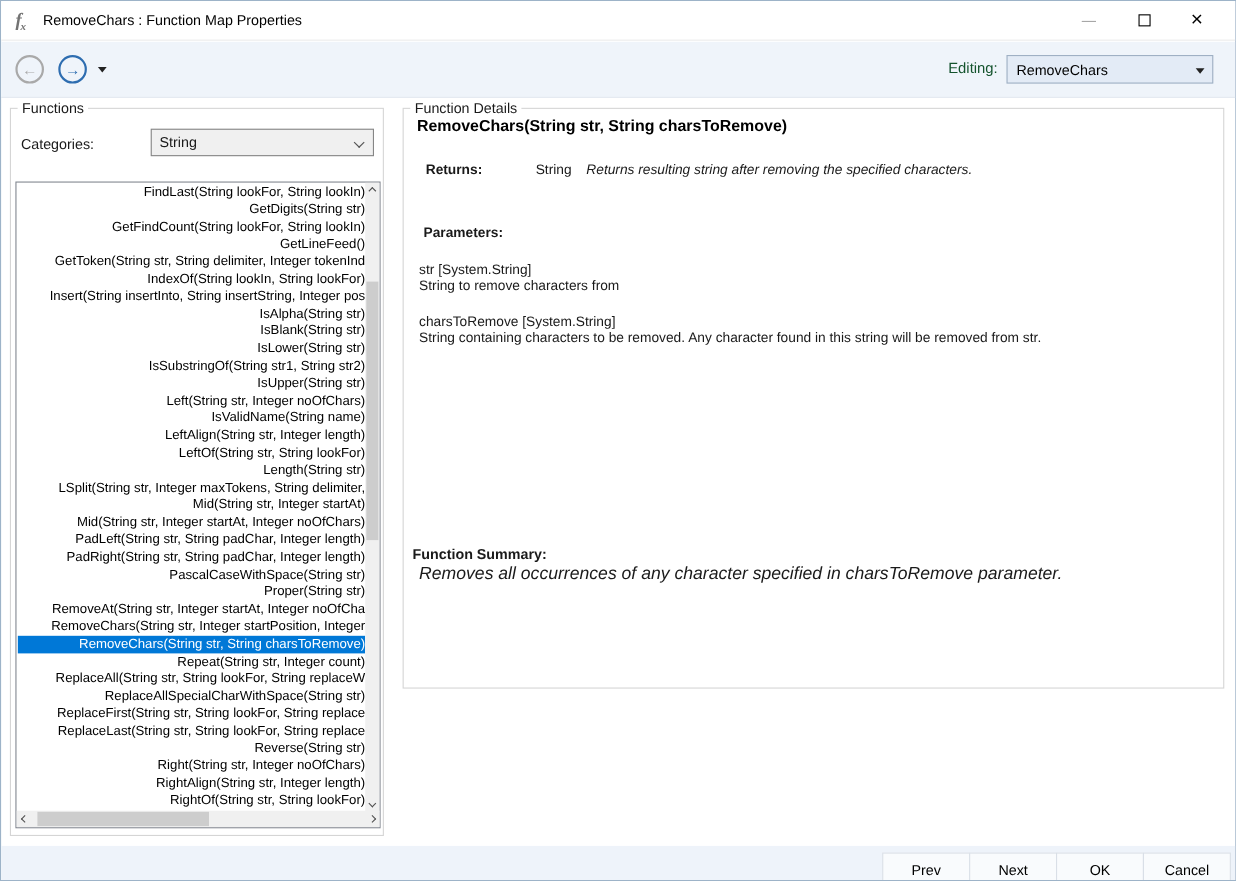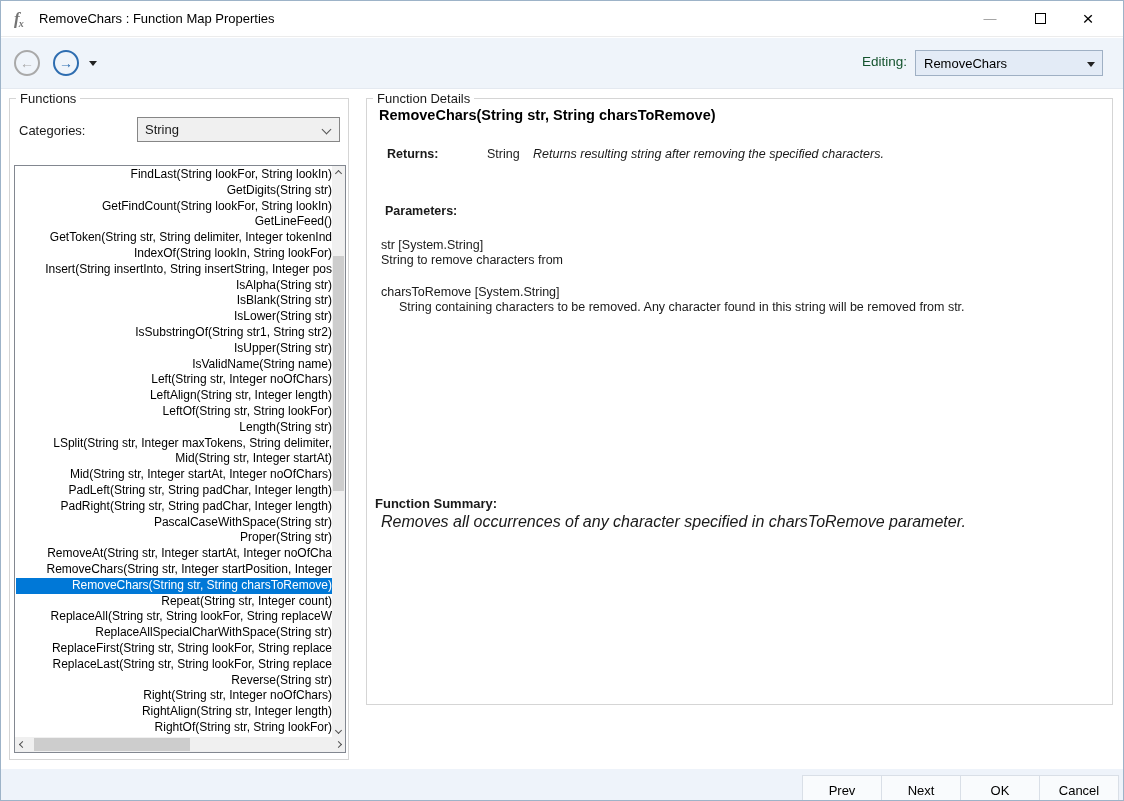--- a/index.html
+++ b/index.html
@@ -26,21 +26,21 @@
   .nav-fwd  { left:52px; border:2px solid #2e6db0; color:#2e6db0; font-weight:bold; }
   .nav-caret { position:absolute; left:88px; top:23px; width:0; height:0; border-left:4px solid transparent; border-right:4px solid transparent; border-top:5px solid #222; }
   .editing-label { position:absolute; right:216px; top:16px; font-size:13.5px; color:#14532d; }
   .editing-combo { position:absolute; right:20px; top:12px; width:188px; height:26px; background:#e3ebf6; border:1px solid #9fb0c4; display:flex; align-items:center; padding:0 8px; font-size:13px; color:#000; }
   .editing-combo .caret { position:absolute; right:7px; top:11px; width:0; height:0; border-left:4px solid transparent; border-right:4px solid transparent; border-top:5px solid #222; }
 
   
   .groupbox { position:absolute; border:1px solid #d5d5d5; background:#fff; }
   .gb-legend { position:absolute; top:-8px; left:6px; background:#fff; padding:0 4px; font-size:13px; color:#1a1a1a; }
   #gb-functions { left:8px; top:97px; width:340px; height:662px; }
-  #gb-details   { left:365px; top:97px; width:747px; height:607px; }
+  #gb-details   { left:365px; top:97px; width:747px; height:528px; }
 
   
   .cat-label { position:absolute; left:9px; top:24px; font-size:13px; }
   .cat-combo { position:absolute; left:127px; top:18px; width:203px; height:25px; background:#f0f0f0; border:1px solid #868686; display:flex; align-items:center; padding:0 7px; font-size:13px; }
   .chev { display:inline-block; width:7px; height:7px; border-right:1.4px solid #555; border-bottom:1.4px solid #555; }
   .chev-down { transform:rotate(45deg); }
   .chev-up { transform:rotate(-135deg); }
   .chev-left { transform:rotate(135deg); }
   .chev-right { transform:rotate(-45deg); }
   .cat-combo .chev { position:absolute; right:9px; top:8px; }
@@ -62,21 +62,21 @@
 
   
   .sig { position:absolute; left:12px; top:8px; font-size:14.5px; font-weight:bold; color:#000; }
   .returns-label { position:absolute; left:20px; top:48px; font-size:12.5px; font-weight:bold; }
   .returns-type  { position:absolute; left:120px; top:48px; font-size:12.5px; }
   .returns-desc  { position:absolute; left:166px; top:48px; font-size:12.5px; font-style:italic; }
   .params-label  { position:absolute; left:18px; top:105px; font-size:12.5px; font-weight:bold; }
   .param-name-1  { position:absolute; left:14px; top:139px; font-size:12.5px; }
   .param-desc-1  { position:absolute; left:14px; top:154px; font-size:12.5px; }
   .param-name-2  { position:absolute; left:14px; top:186px; font-size:12.5px; }
-  .param-desc-2  { position:absolute; left:14px; top:201px; font-size:12.5px;margin-left:18px; }
+  .param-desc-2  { position:absolute; left:14px; top:201px; font-size:12.5px; }
   .summary-label { position:absolute; left:8px; top:397px; font-size:13px; font-weight:bold; }
   .summary-text  { position:absolute; left:14px; top:414px; font-size:16px; font-style:italic; }
 
   
   .footer { position:absolute; left:0; top:768px; width:100%; height:33px; background:#eef3fa; }
   .footer-buttons { position:absolute; right:4px; top:6px; display:flex; }
   .fbtn { width:80px; height:30px; background:#f9fbfd; border:1px solid #d9dfe7; margin-left:-1px; font-size:13px; color:#000; display:flex; align-items:center; justify-content:center; font-family:"Liberation Sans", sans-serif; }
 </style>
 </head>
 <body>
@@ -127,22 +127,22 @@
           <div class="list-item">GetFindCount(String lookFor, String lookIn)</div>
           <div class="list-item">GetLineFeed()</div>
           <div class="list-item">GetToken(String str, String delimiter, Integer tokenInd</div>
           <div class="list-item">IndexOf(String lookIn, String lookFor)</div>
           <div class="list-item">Insert(String insertInto, String insertString, Integer pos</div>
           <div class="list-item">IsAlpha(String str)</div>
           <div class="list-item">IsBlank(String str)</div>
           <div class="list-item">IsLower(String str)</div>
           <div class="list-item">IsSubstringOf(String str1, String str2)</div>
           <div class="list-item">IsUpper(String str)</div>
+          <div class="list-item">Left(String str, Integer noOfChars)</div>
           <div class="list-item">IsValidName(String name)</div>
-          <div class="list-item">Left(String str, Integer noOfChars)</div>
           <div class="list-item">LeftAlign(String str, Integer length)</div>
           <div class="list-item">LeftOf(String str, String lookFor)</div>
           <div class="list-item">Length(String str)</div>
           <div class="list-item">LSplit(String str, Integer maxTokens, String delimiter,</div>
           <div class="list-item">Mid(String str, Integer startAt)</div>
           <div class="list-item">Mid(String str, Integer startAt, Integer noOfChars)</div>
           <div class="list-item">PadLeft(String str, String padChar, Integer length)</div>
           <div class="list-item">PadRight(String str, String padChar, Integer length)</div>
           <div class="list-item">PascalCaseWithSpace(String str)</div>
           <div class="list-item">Proper(String str)</div>

